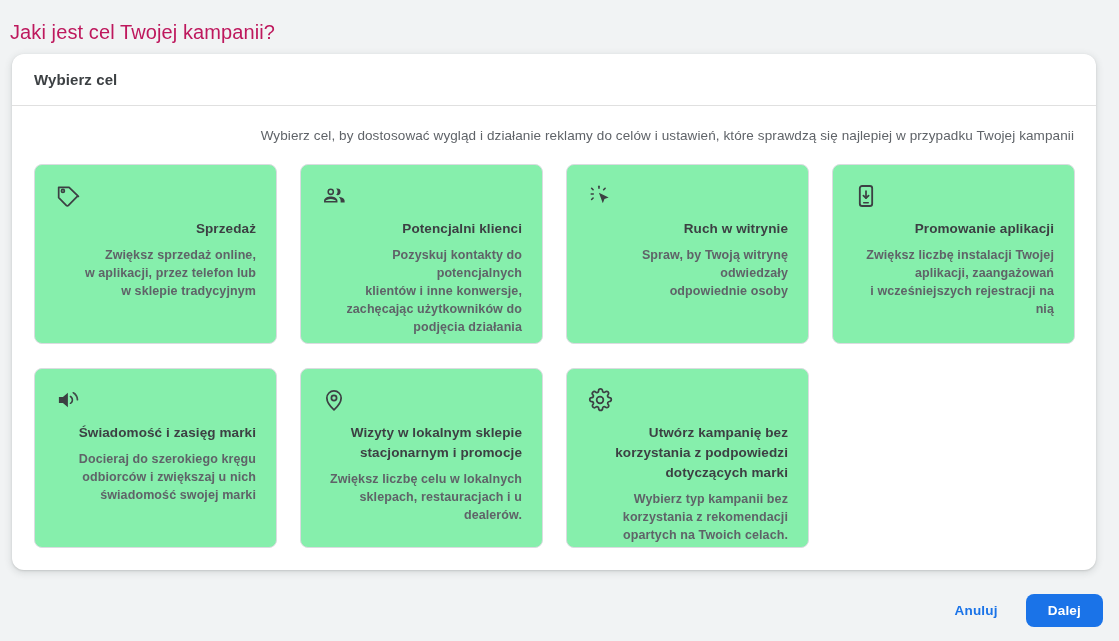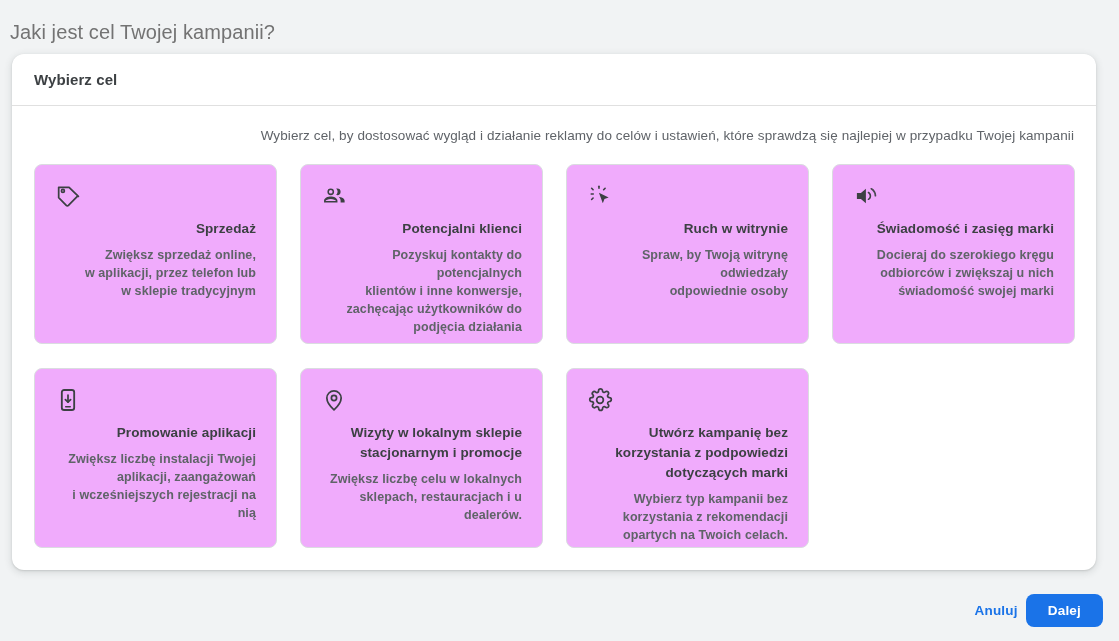--- a/index.html
+++ b/index.html
@@ -16,21 +16,21 @@
     position: relative;
   }
 
   
   .page-heading {
     position: absolute;
     left: 10px;
     top: 5px;
     font-size: 20px;
     line-height: 28px;
-    color: #737373;
+    color: #be185d;
     font-weight: 400;
     letter-spacing: 0.1px;
   }
 
   
   .dialog {
     position: absolute;
     left: 12px;
     top: 54px;
     width: 1084px;
@@ -75,21 +75,21 @@
     display: grid;
     grid-template-columns: repeat(4, 243px);
     grid-auto-rows: 180px;
     column-gap: 23px;
     row-gap: 24px;
   }
 
   .goal-card {
     border: 1px solid #dadce0;
     border-radius: 8px;
-    background: #f0abfc;
+    background: #86efac;
     box-sizing: border-box;
     padding: 18px 20px 12px 20px;
     cursor: pointer;
     overflow: hidden;
   }
 
   .goal-icon {
     height: 30px;
     margin-bottom: 6px;
     display: block;
@@ -116,21 +116,21 @@
     font-weight: bold;
   }
 
   
   .footer-actions {
     position: absolute;
     right: 16px;
     top: 594px;
     display: flex;
     align-items: center;
-    gap: 0;
+    gap: 20px;
   }
   .cancel-link {
     font-size: 13.5px;
     font-weight: 700;
     color: #1a73e8;
     background: none;
     border: none;
     padding: 8px 8px;
     cursor: pointer;
     letter-spacing: 0.2px;
@@ -207,49 +207,49 @@
           </svg>
         </span>
         <p class="goal-title">Ruch w witrynie</p>
         <p class="goal-desc">Spraw, by Twoją witrynę odwiedzały
 odpowiednie osoby</p>
       </div>
 
 
       <div class="goal-card">
         <span class="goal-icon">
-          <svg width="26" height="26" viewBox="0 0 24 24" fill="currentColor">
-            <path d="M3.6 9.2v5.6h3.7l4.6 4v-13.6l-4.6 4H3.6z"></path>
-            <path d="M14.6 8.1c-.35-.2-.8-.08-1 .27-.2.35-.08.8.27 1 .9.52 1.45 1.48 1.45 2.53s-.55 2.01-1.45 2.53c-.35.2-.47.65-.27 1 .2.35.65.47 1 .27 1.35-.78 2.18-2.23 2.18-3.8s-.83-3.02-2.18-3.8z"></path>
-            <path d="M17.2 4.6c-.36-.2-.81-.06-1 .3-.2.36-.06.8.3 1 2.1 1.17 3.4 3.38 3.4 5.8 0 .46.36.83.8.83.45 0 .8-.37.8-.83 0-3-1.62-5.75-4.3-7.1z" opacity=".92"></path>
-          </svg>
-        </span>
-        <p class="goal-title">Świadomość i zasięg marki</p>
-        <p class="goal-desc">Docieraj do szerokiego kręgu
-odbiorców i zwiększaj u nich
-świadomość swojej marki</p>
-      </div>
-
-      <div class="goal-card">
-        <span class="goal-icon">
           <svg width="26" height="26" viewBox="0 0 24 24" fill="none" stroke="currentColor" stroke-width="1.7" stroke-linecap="round" stroke-linejoin="round">
             <rect x="6.3" y="2.8" width="11.4" height="18.4" rx="2.1"></rect>
             <path d="M12 7.4v6.4" stroke-width="1.6"></path>
             <path d="M9.6 11.6 12 14l2.4-2.4" stroke-width="1.6"></path>
             <path d="M9.9 18.3h4.2" stroke-width="1.4"></path>
           </svg>
         </span>
         <p class="goal-title">Promowanie aplikacji</p>
         <p class="goal-desc">Zwiększ liczbę instalacji Twojej
 aplikacji, zaangażowań
 i wcześniejszych rejestracji na nią</p>
       </div>
 
       <div class="goal-card">
         <span class="goal-icon">
+          <svg width="26" height="26" viewBox="0 0 24 24" fill="currentColor">
+            <path d="M3.6 9.2v5.6h3.7l4.6 4v-13.6l-4.6 4H3.6z"></path>
+            <path d="M14.6 8.1c-.35-.2-.8-.08-1 .27-.2.35-.08.8.27 1 .9.52 1.45 1.48 1.45 2.53s-.55 2.01-1.45 2.53c-.35.2-.47.65-.27 1 .2.35.65.47 1 .27 1.35-.78 2.18-2.23 2.18-3.8s-.83-3.02-2.18-3.8z"></path>
+            <path d="M17.2 4.6c-.36-.2-.81-.06-1 .3-.2.36-.06.8.3 1 2.1 1.17 3.4 3.38 3.4 5.8 0 .46.36.83.8.83.45 0 .8-.37.8-.83 0-3-1.62-5.75-4.3-7.1z" opacity=".92"></path>
+          </svg>
+        </span>
+        <p class="goal-title">Świadomość i zasięg marki</p>
+        <p class="goal-desc">Docieraj do szerokiego kręgu
+odbiorców i zwiększaj u nich
+świadomość swojej marki</p>
+      </div>
+
+      <div class="goal-card">
+        <span class="goal-icon">
           <svg width="26" height="26" viewBox="0 0 24 24" fill="none" stroke="currentColor" stroke-width="1.6" stroke-linecap="round" stroke-linejoin="round">
             <path d="M12 21.2s6.6-6.1 6.6-11A6.6 6.6 0 0 0 5.4 10.2c0 4.9 6.6 11 6.6 11z"></path>
             <circle cx="12" cy="10.1" r="2.4"></circle>
           </svg>
         </span>
         <p class="goal-title">Wizyty w lokalnym sklepie stacjonarnym i promocje</p>
         <p class="goal-desc">Zwiększ liczbę celu w lokalnych
 sklepach, restauracjach i u
 dealerów.</p>
       </div>

